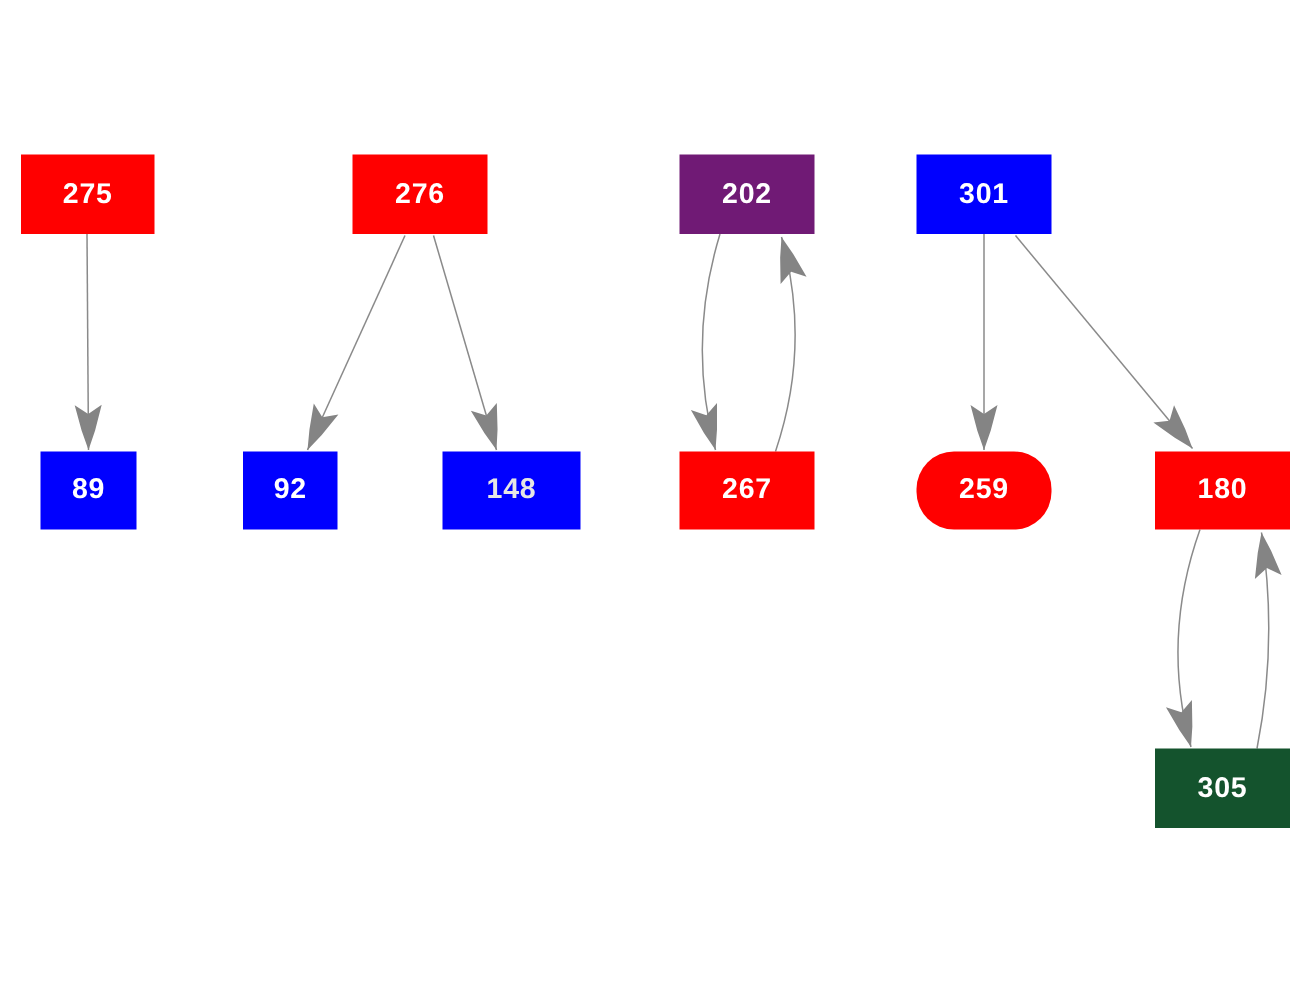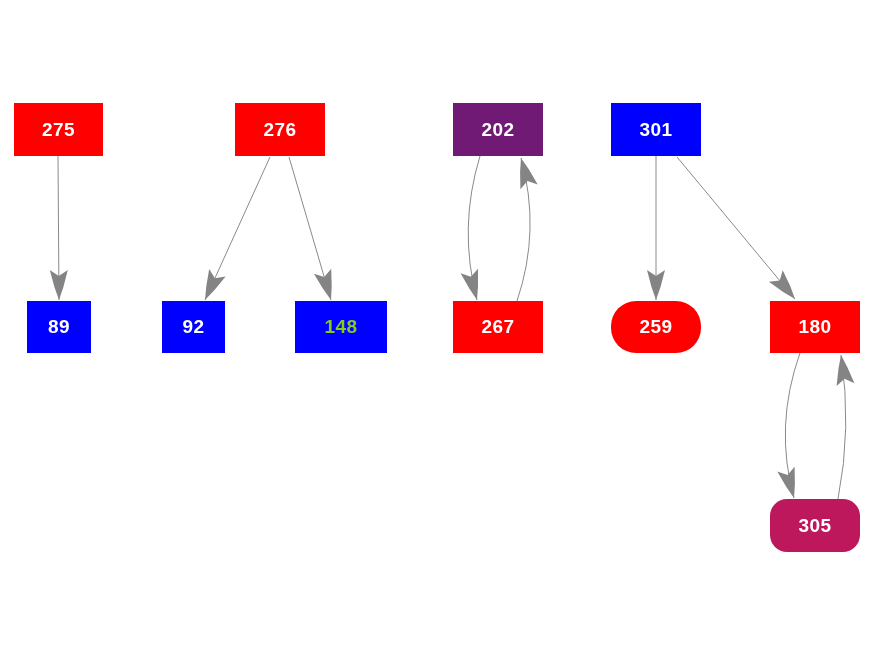--- a/index.html
+++ b/index.html
@@ -70,29 +70,29 @@
       </div>
       <div class="node" style="left: 611px; top: 103px; width: 90px; height: 53px; background: rgb(0, 0, 255); color: rgb(255, 255, 255);">
         <span>301</span>
       </div>
       <div class="node" style="left: 27px; top: 301px; width: 64px; height: 52px; background: rgb(0, 0, 255); color: rgb(255, 255, 255);">
         <span>89</span>
       </div>
       <div class="node" style="left: 162px; top: 301px; width: 63px; height: 52px; background: rgb(0, 0, 255); color: rgb(255, 255, 255);">
         <span>92</span>
       </div>
-      <div class="node" style="left: 295px; top: 301px; width: 92px; height: 52px; background: rgb(0, 0, 255); color: #84cc16;">
+      <div class="node" style="left: 295px; top: 301px; width: 92px; height: 52px; background: rgb(0, 0, 255); color: #e5e5e5;">
         <span>148</span>
       </div>
       <div class="node" style="left: 453px; top: 301px; width: 90px; height: 52px; background: rgb(255, 0, 0); color: rgb(255, 255, 255); align-items: center;">
         <span>267</span>
       </div>
       <div class="node" style="left: 611px; top: 301px; width: 90px; height: 52px; background: rgb(255, 0, 0); color: rgb(255, 255, 255); border-radius: 25px;">
         <span>259</span>
       </div>
       <div class="node" style="left: 770px; top: 301px; width: 90px; height: 52px; background: rgb(255, 0, 0); color: rgb(255, 255, 255);">
         <span>180</span>
       </div>
-      <div class="node" style="left: 770px; top: 499px; width: 90px; height: 53px; background: #be185d; color: rgb(255, 255, 255); border-radius: 17px;">
+      <div class="node" style="left: 770px; top: 499px; width: 90px; height: 53px; background: #14532d; color: rgb(255, 255, 255);">
         <span>305</span>
       </div>
     </div>
 </div>
 
 </body></html>

